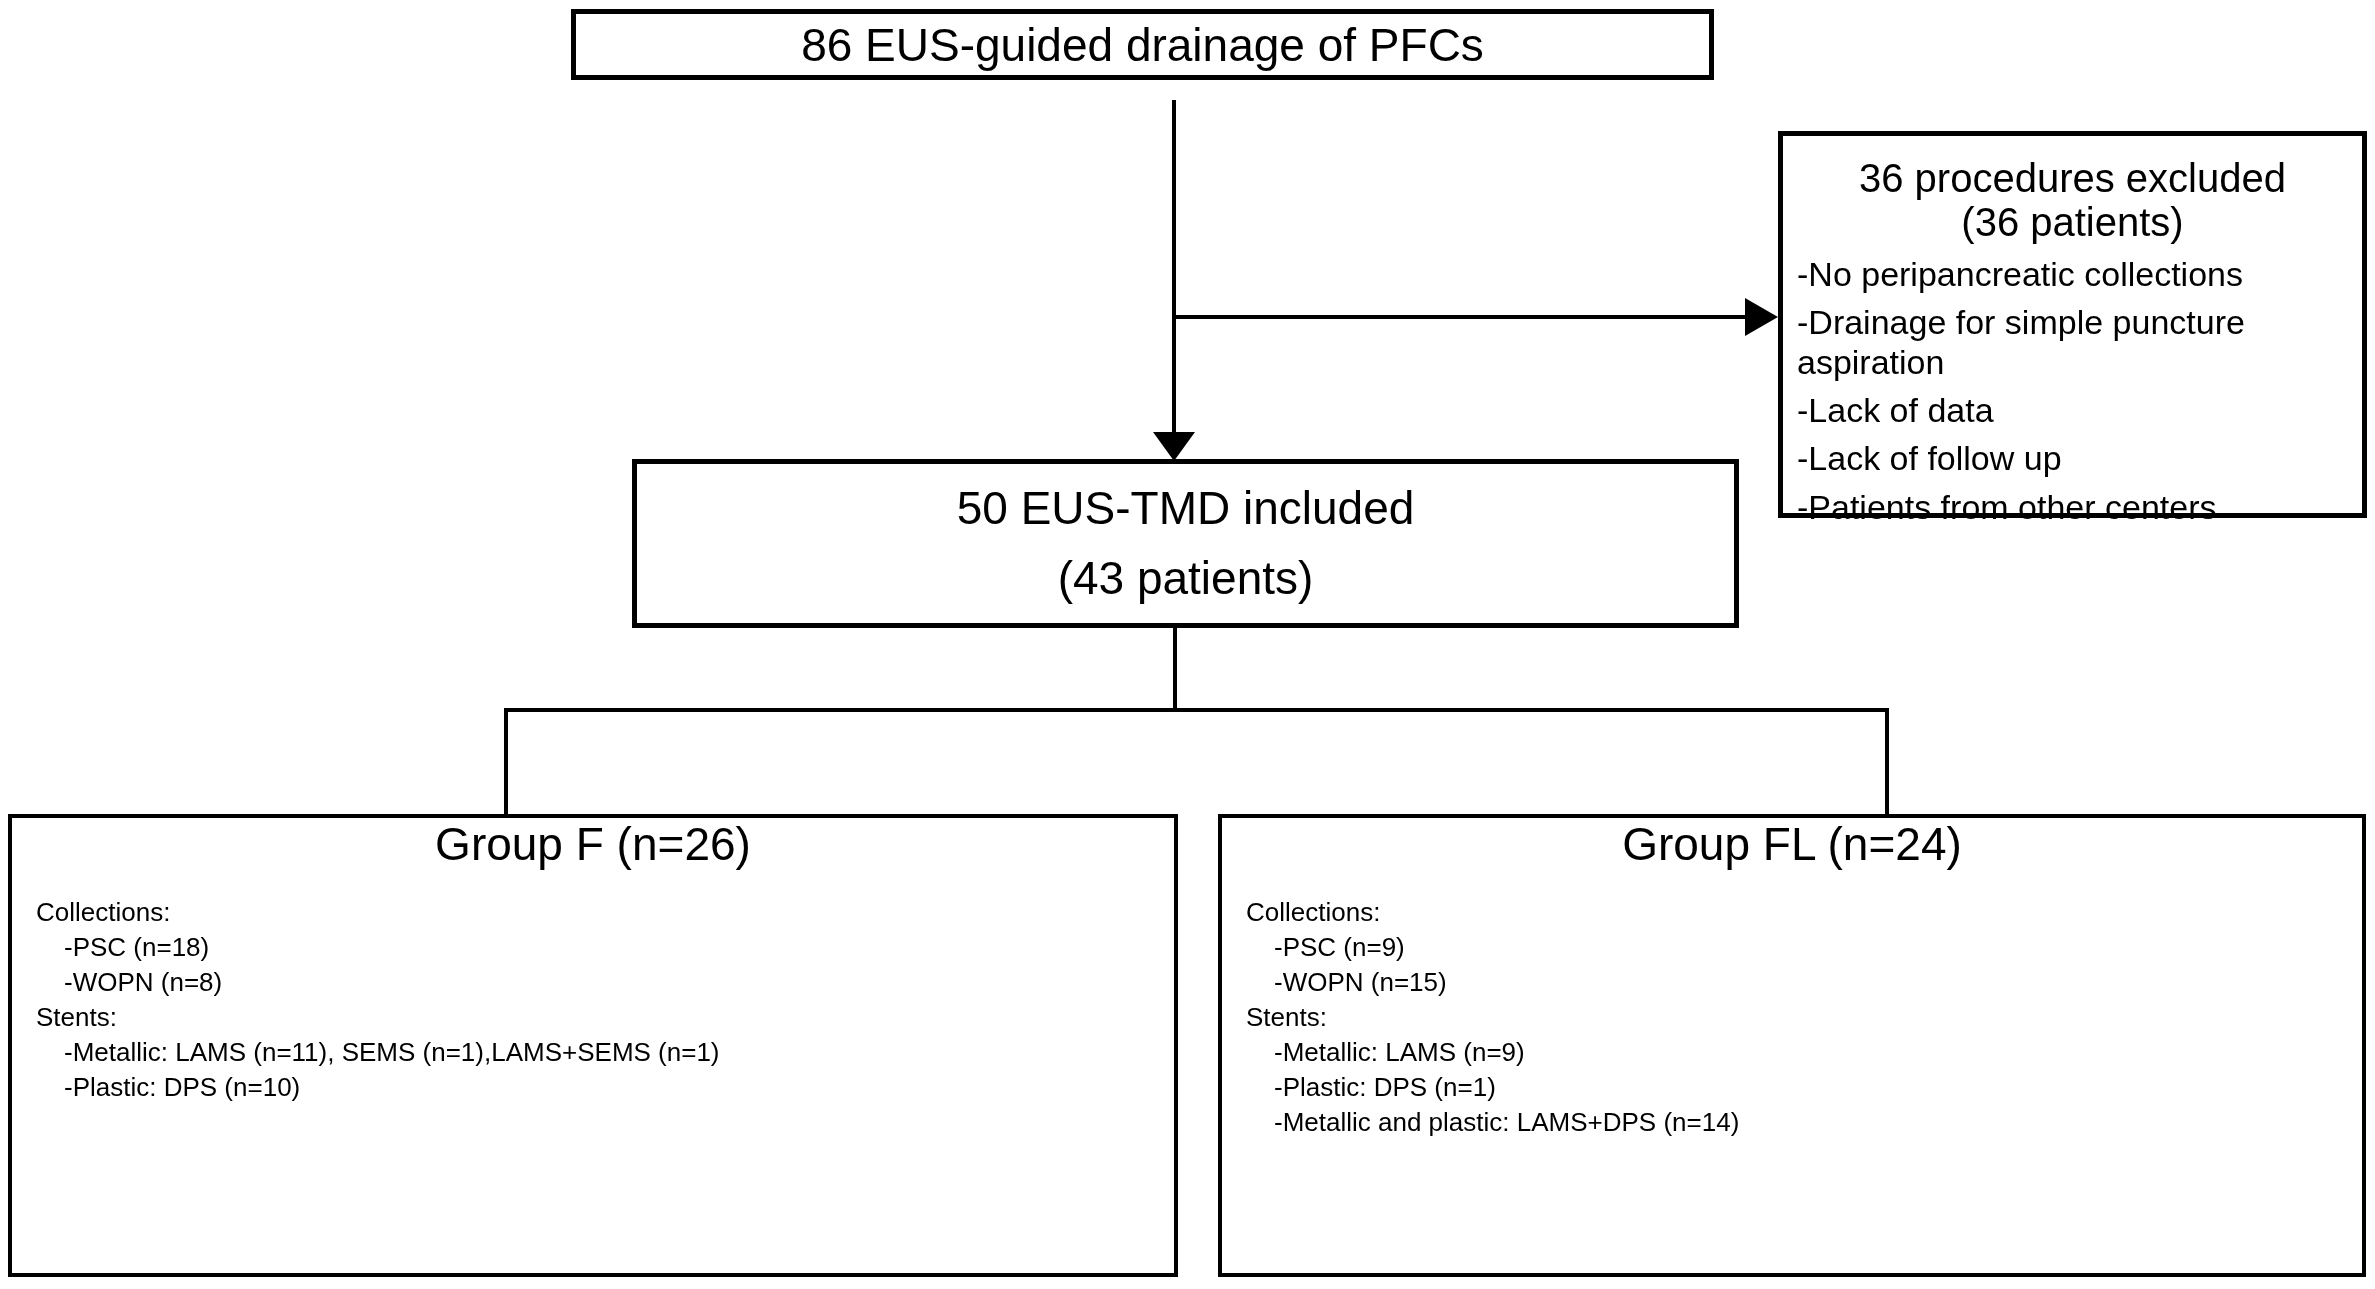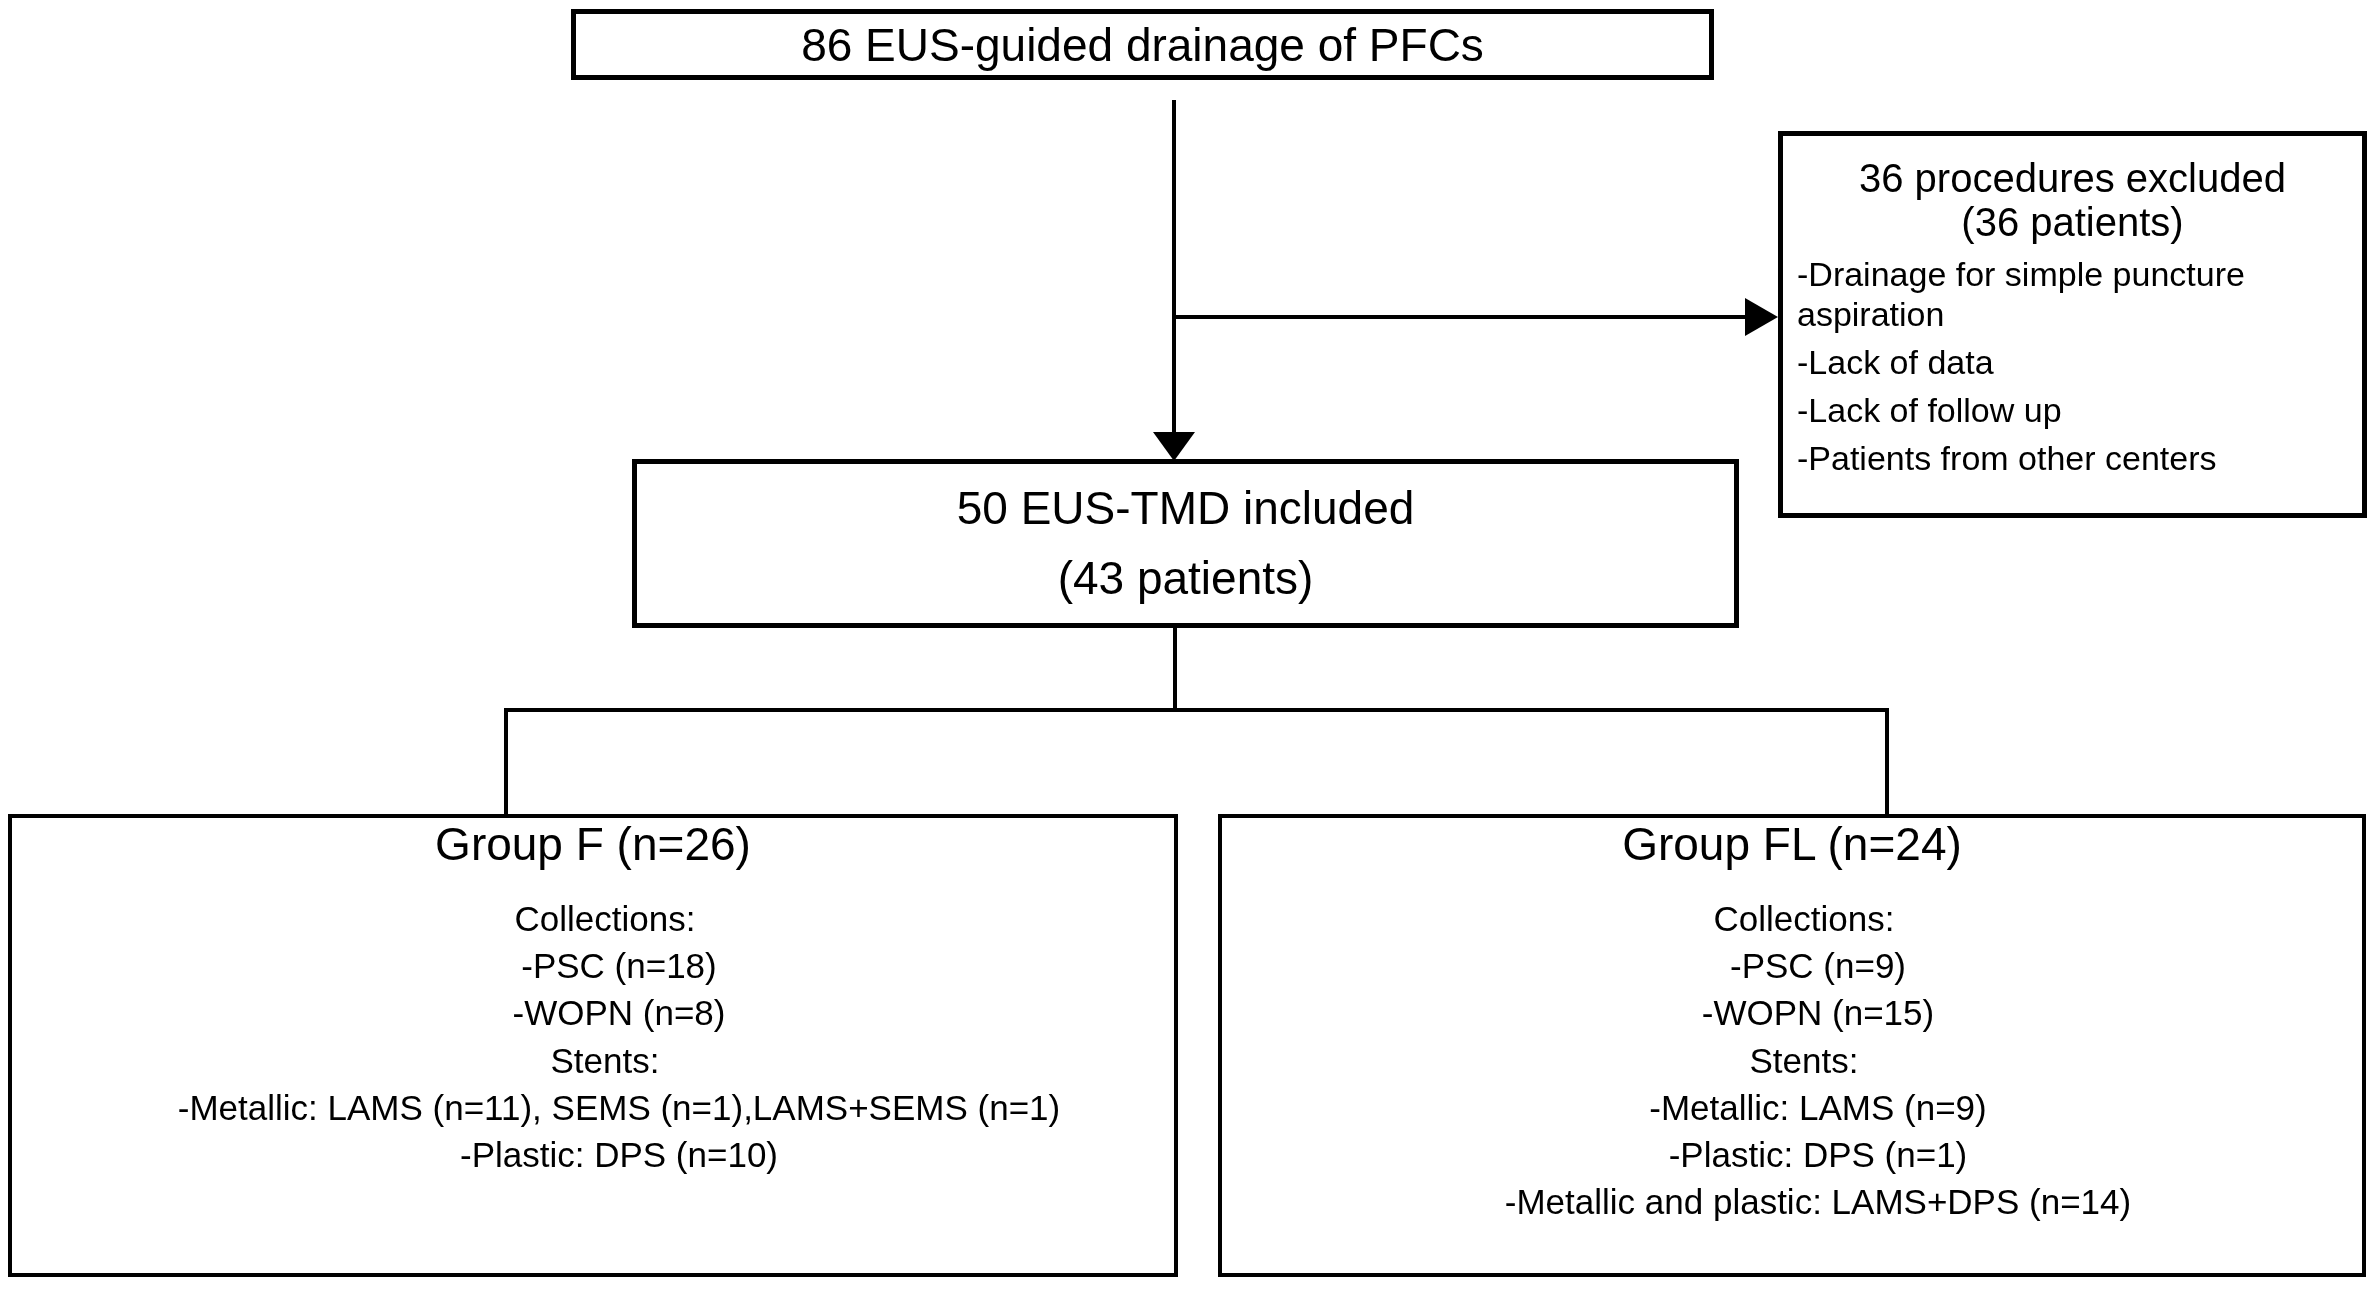--- a/index.html
+++ b/index.html
@@ -43,21 +43,21 @@
   #box-excluded .ex-items { font-size: 34px; line-height: 1.18; }
   #box-excluded .ex-item { margin-top: 8px; }
   #box-excluded .ex-item:first-child { margin-top: 10px; }
   
   #box-included { left: 632px; top: 459px; width: 1107px; height: 169px; border-width: 5px; font-size: 46px; line-height: 1.52; }
   
   .group-box { top: 814px; height: 463px; padding-top: 0; }
   #box-group-f { left: 8px; width: 1170px; }
   #box-group-fl { left: 1218px; width: 1148px; }
   .group-title { text-align: center; font-size: 46px; line-height: 1.15; margin-bottom: 24px; }
-  .group-body { font-size: 35px; line-height: 1.35; text-align: center; }
+  .group-body { font-size: 26px; line-height: 1.35; }
   .group-label { padding-left: 24px; }
   .group-item { padding-left: 52px; white-space: nowrap; }
   
   .vline, .hline { position: absolute; background: #000000; }
   #line-a { left: 1172px; top: 100px; width: 4px; height: 336px; }
   #line-b { left: 1174px; top: 315px; width: 574px; height: 4px; }
   #line-c { left: 1173px; top: 626px; width: 4px; height: 86px; }
   #line-d { left: 504px; top: 708px; width: 1385px; height: 4px; }
   #line-e { left: 504px; top: 708px; width: 4px; height: 108px; }
   #line-f { left: 1885px; top: 708px; width: 4px; height: 108px; }
@@ -96,20 +96,21 @@
   <div class="fbox centered-flex" id="box-source">
     <span>86 EUS-guided drainage of PFCs</span>
   </div>
 
   <div class="fbox" id="box-excluded">
     <div class="ex-title">
       <div>36 procedures excluded</div>
       <div>(36 patients)</div>
     </div>
     <div class="ex-items">
+      <div class="ex-item">-No peripancreatic collections</div>
       <div class="ex-item">-Drainage for simple puncture aspiration</div>
       <div class="ex-item">-Lack of data</div>
       <div class="ex-item">-Lack of follow up</div>
       <div class="ex-item">-Patients from other centers</div>
     </div>
   </div>
 
   <div class="fbox col-flex" id="box-included">
     <div>50 EUS-TMD included</div>
     <div>(43 patients)</div>

